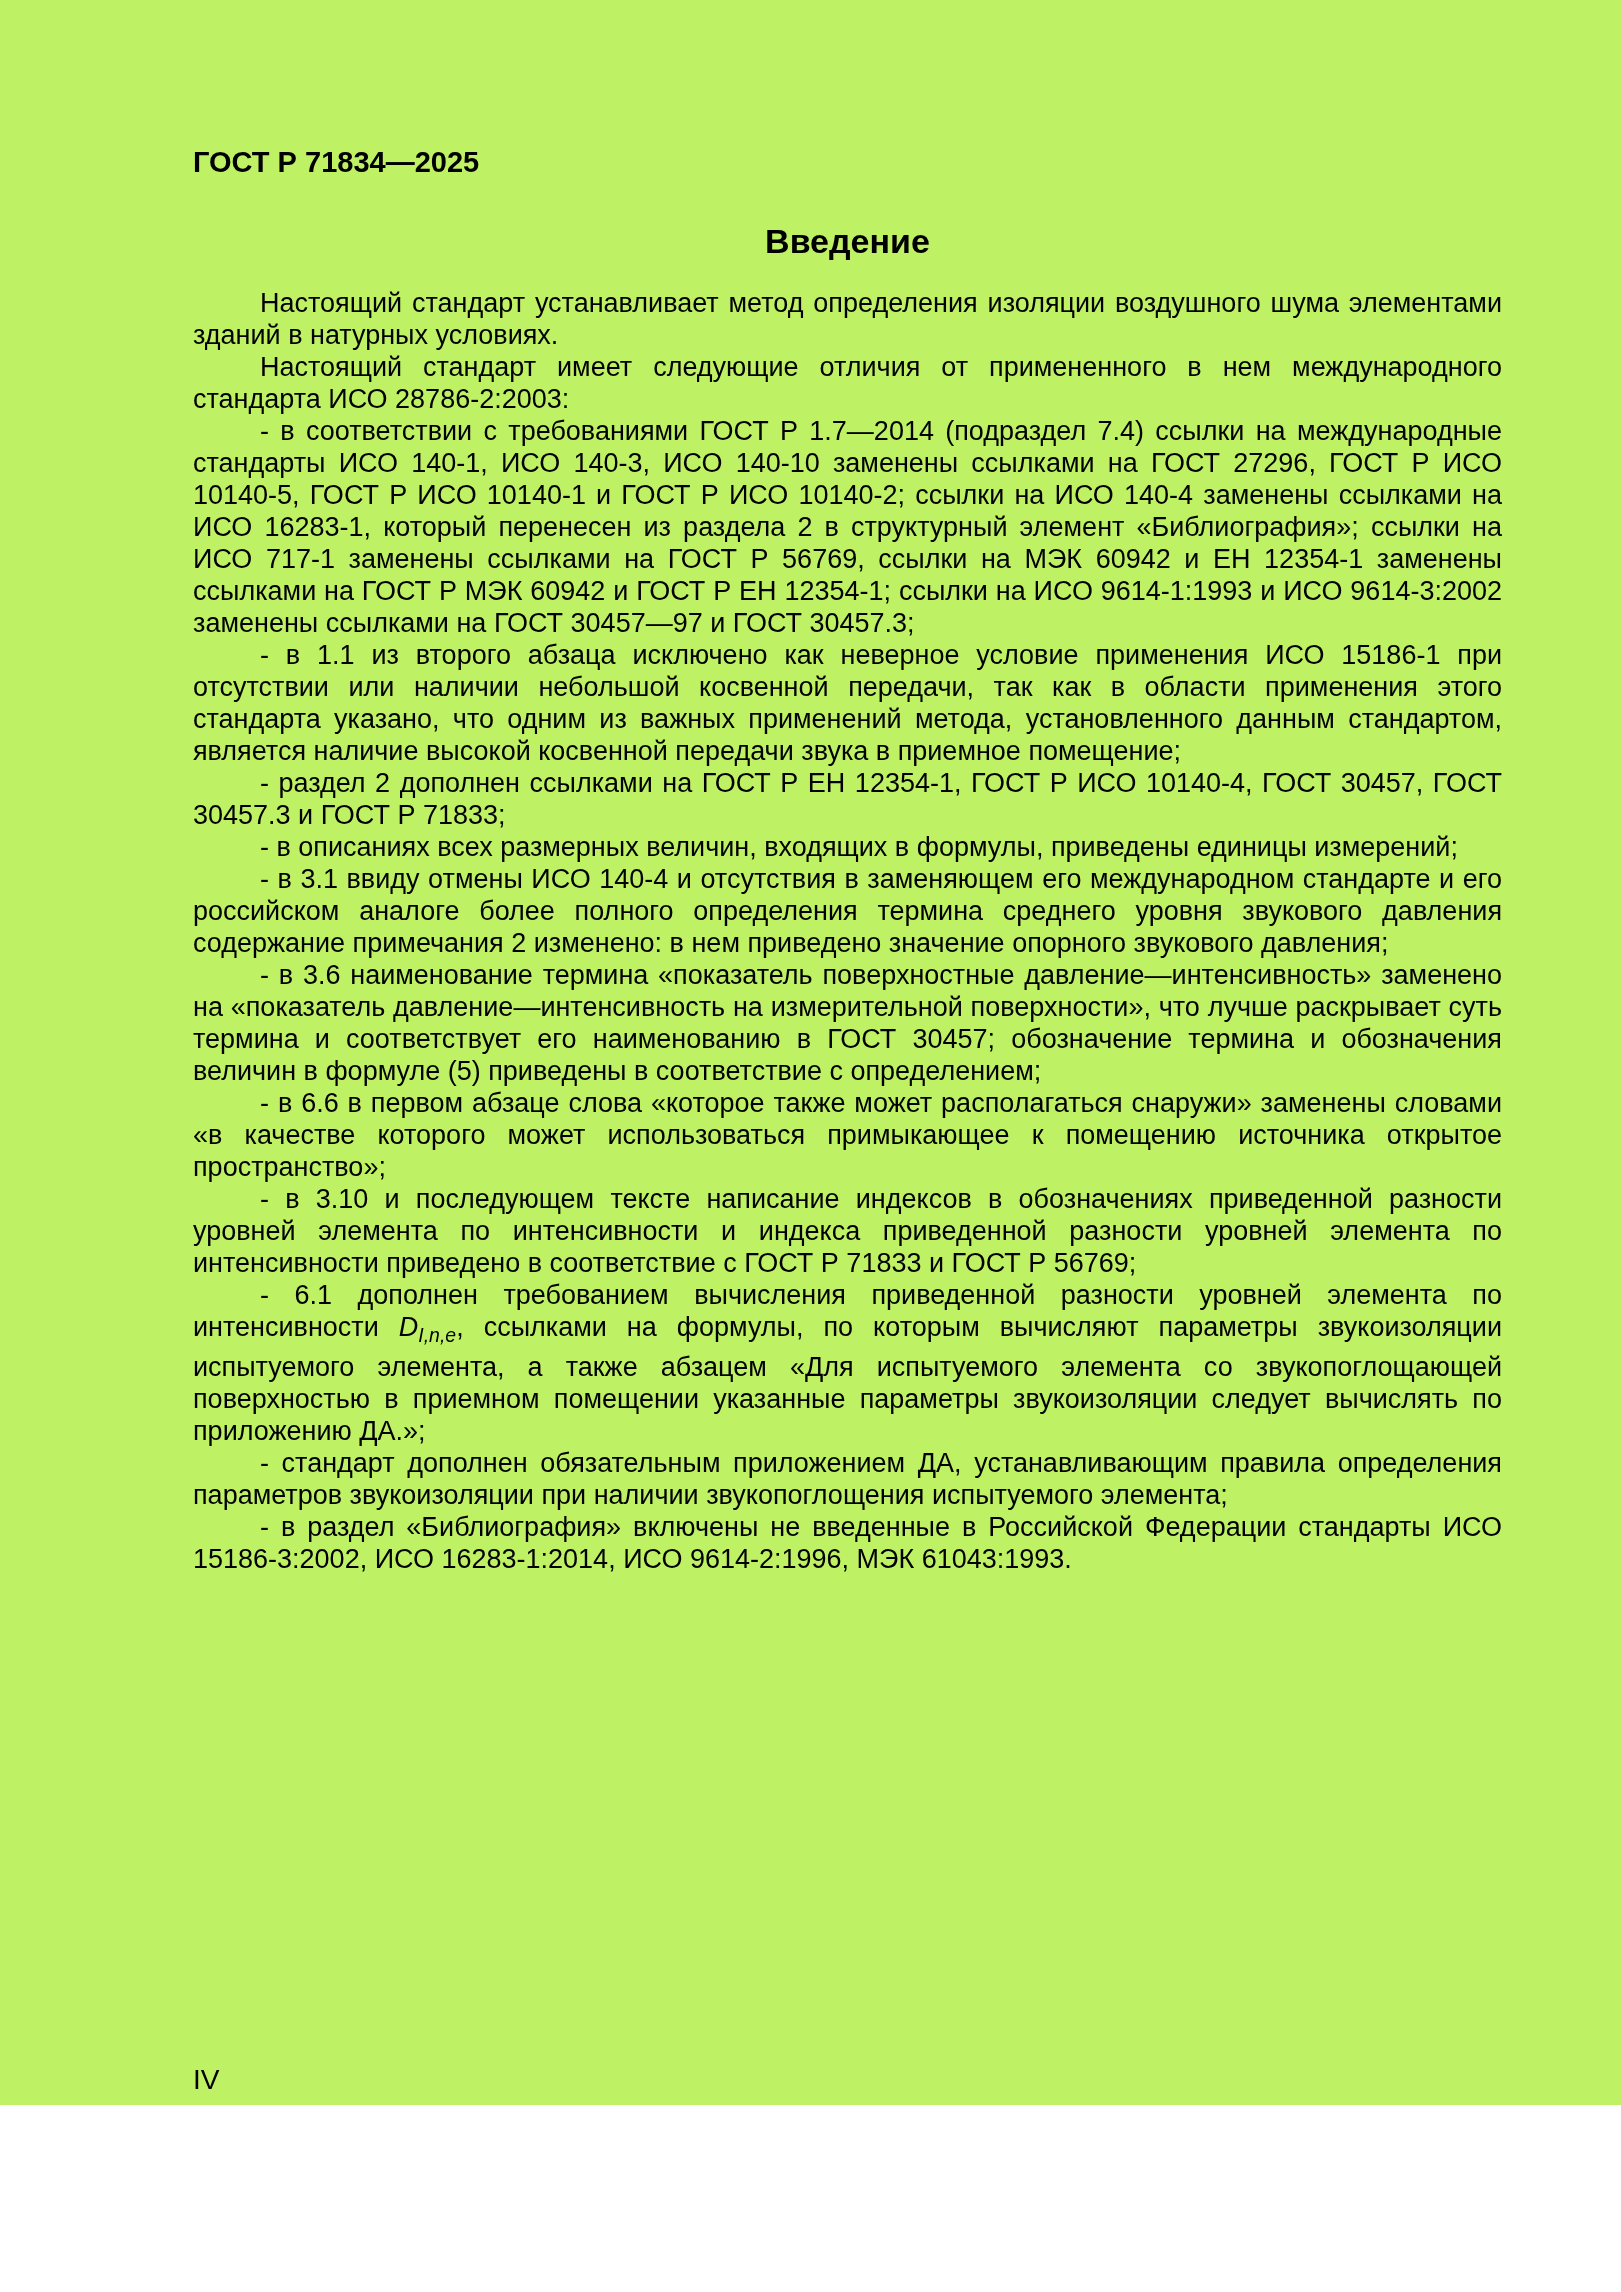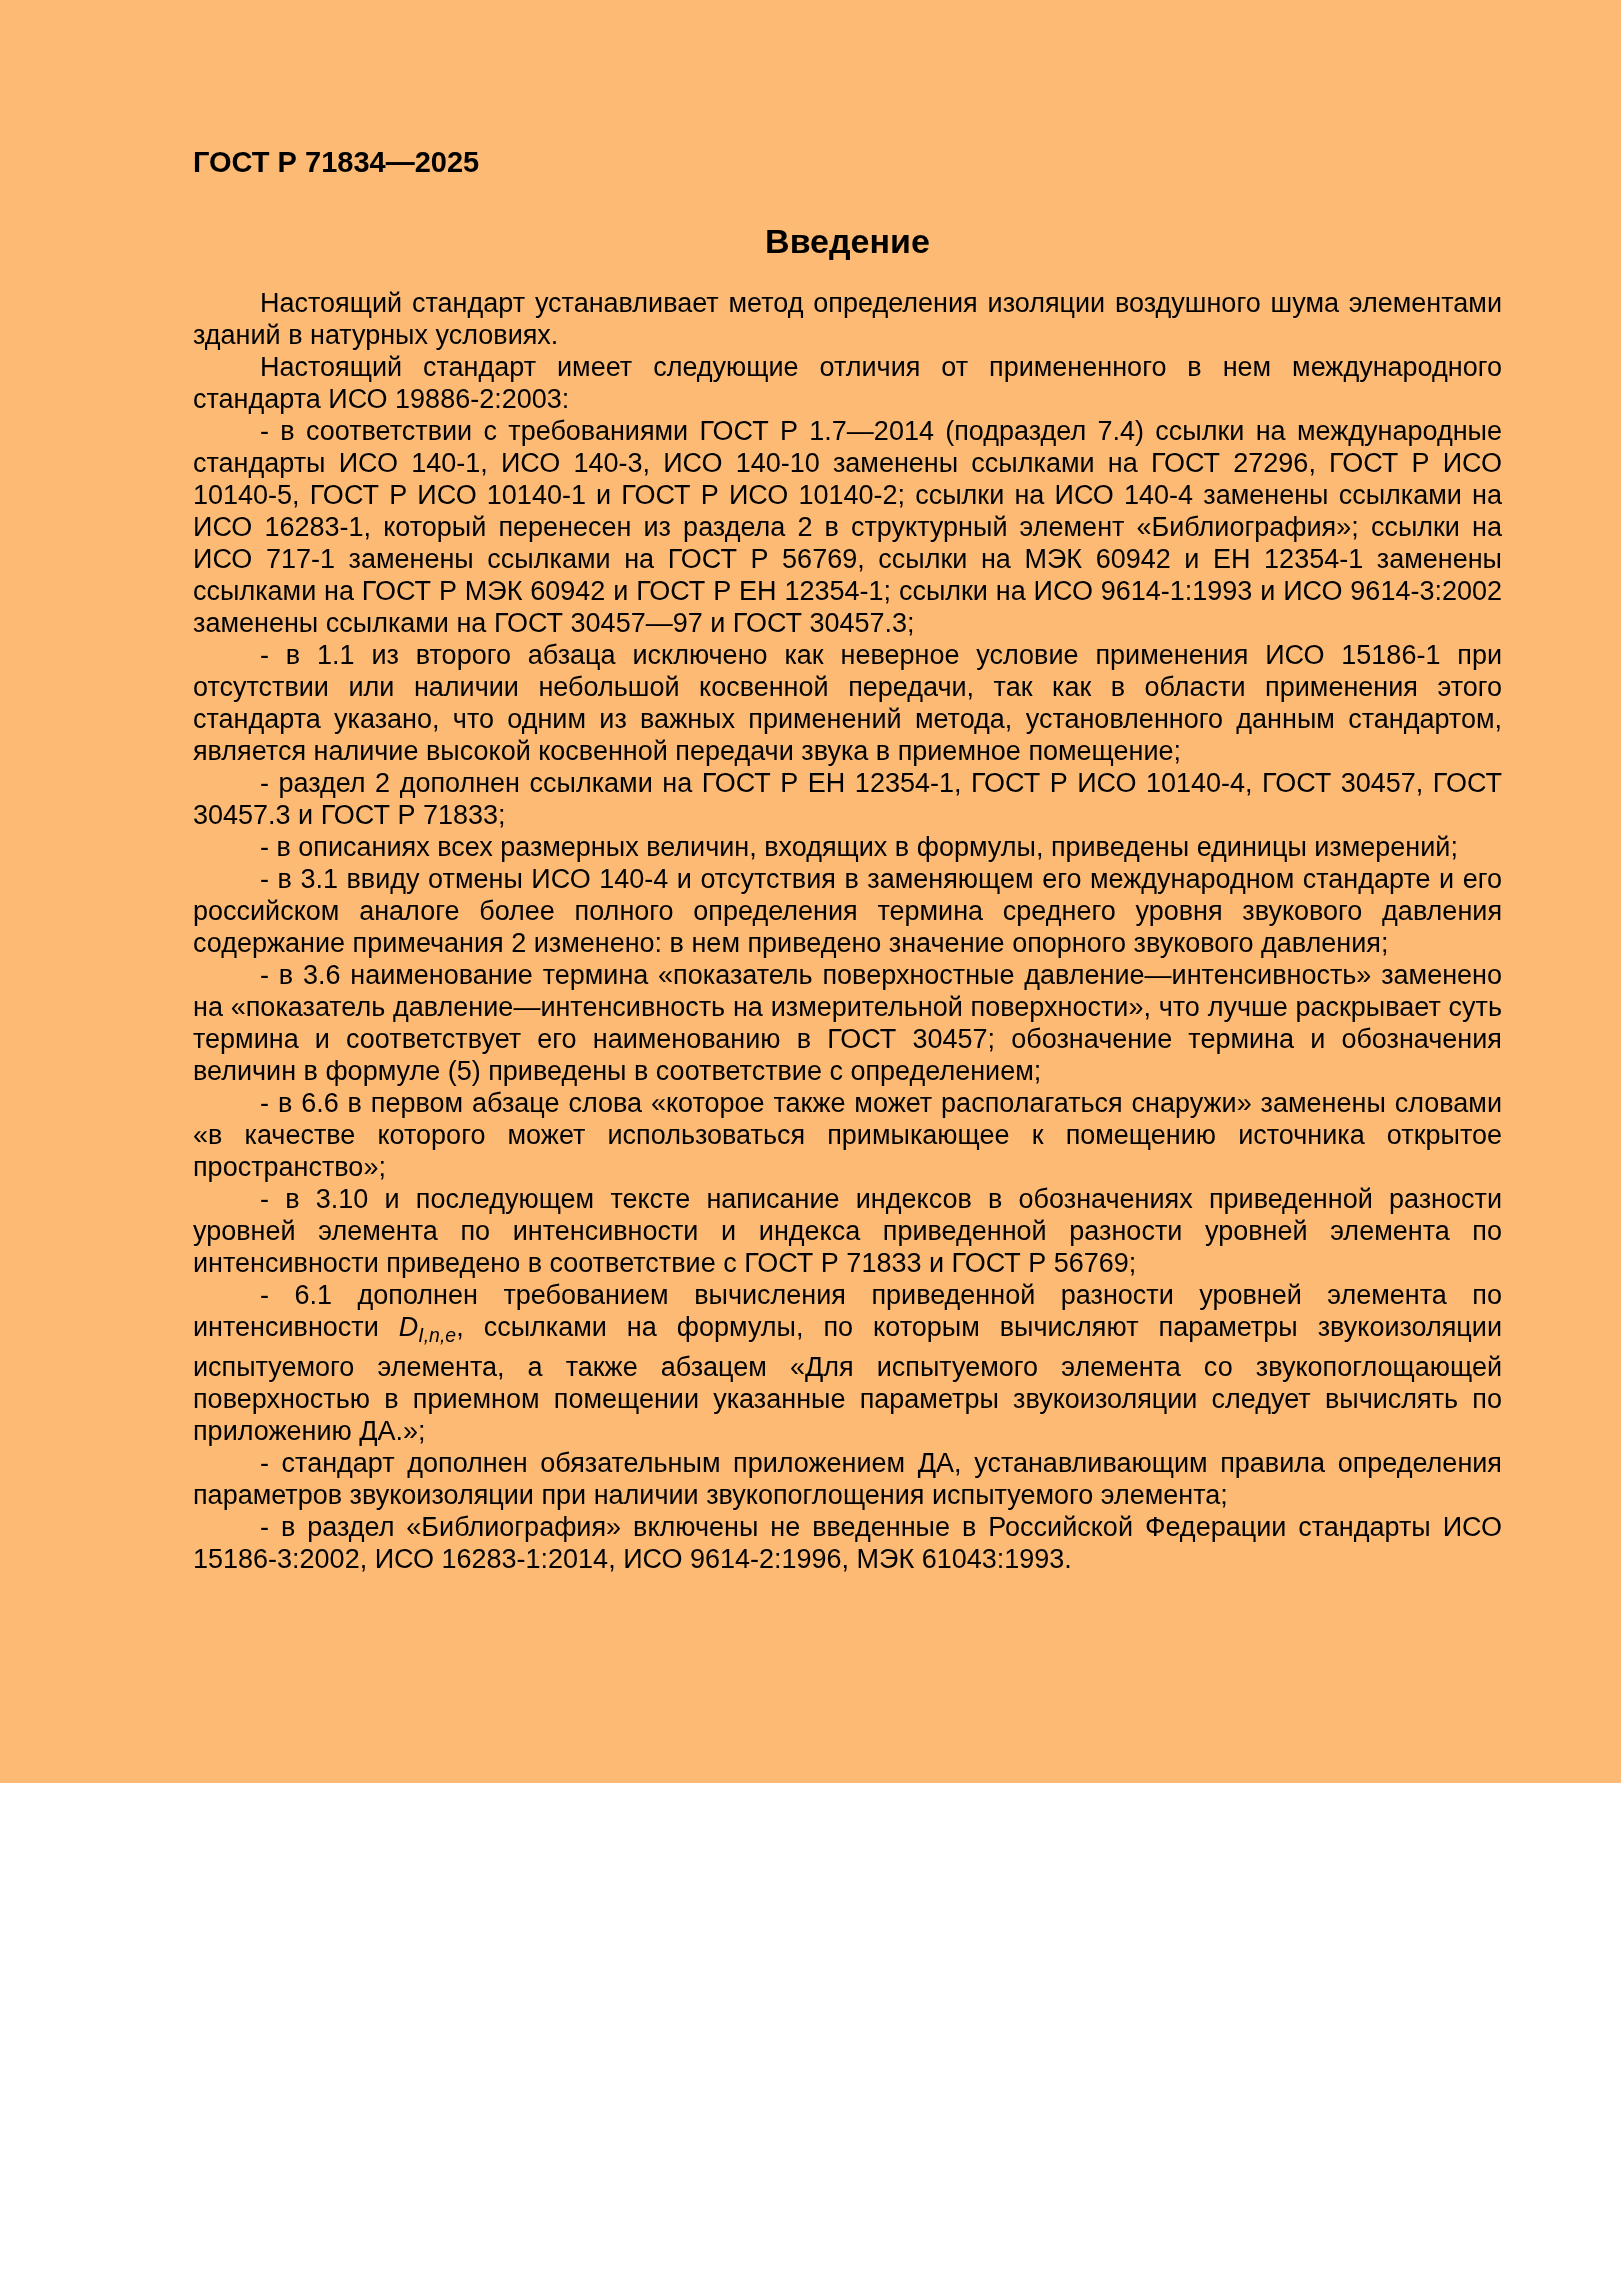--- a/index.html
+++ b/index.html
@@ -3,22 +3,22 @@
 <meta charset="utf-8">
 <style>
   html, body {
     margin: 0;
     padding: 0;
     background: #ffffff;
   }
   .page {
     position: relative;
     width: 1621px;
-    height: 1783px;
-    background: #fdba74;
+    height: 2105px;
+    background: #bef264;
     overflow: hidden;
     font-family: "Liberation Sans", sans-serif;
     color: #000000;
     -webkit-hyphens: auto;
     hyphens: auto;
     text-decoration: underline;
   }
   .doc-header {
     position: absolute;
     left: 193px;
@@ -68,21 +68,21 @@
 <body>
 
 <div class="page">
 
   <div class="doc-header">ГОСТ Р 71834—2025</div>
 
   <h1 class="doc-title">Введение</h1>
 
   <div class="textblock">
     <p>Настоящий стандарт устанавливает метод определения изоляции воздушного шума элементами зданий в натурных условиях.</p>
-    <p>Настоящий стандарт имеет следующие отличия от примененного в нем международного стандарта ИСО 19886-2:2003:</p>
+    <p>Настоящий стандарт имеет следующие отличия от примененного в нем международного стандарта ИСО 28786-2:2003:</p>
     <p>- в соответствии с требованиями ГОСТ Р 1.7—2014 (подраздел 7.4) ссылки на международные стандарты ИСО 140-1, ИСО 140-3, ИСО 140-10 заменены ссылками на ГОСТ 27296, ГОСТ Р ИСО 10140-5, ГОСТ Р ИСО 10140-1 и ГОСТ Р ИСО 10140-2; ссылки на ИСО 140-4 заменены ссылками на ИСО 16283-1, который перенесен из раздела 2 в структурный элемент «Библиография»; ссылки на ИСО 717-1 заменены ссылками на ГОСТ Р 56769, ссылки на МЭК 60942 и ЕН 12354-1 заменены ссылками на ГОСТ Р МЭК 60942 и ГОСТ Р ЕН 12354-1; ссылки на ИСО 9614-1:1993 и ИСО 9614-3:2002 заменены ссылками на ГОСТ 30457—97 и ГОСТ 30457.3;</p>
     <p>- в 1.1 из второго абзаца исключено как неверное условие применения ИСО 15186-1 при отсутствии или наличии небольшой косвенной передачи, так как в области применения этого стандарта указано, что одним из важных применений метода, установленного данным стандартом, является наличие высокой косвенной передачи звука в приемное помещение;</p>
     <p>- раздел 2 дополнен ссылками на ГОСТ Р ЕН 12354-1, ГОСТ Р ИСО 10140-4, ГОСТ 30457, ГОСТ 30457.3 и ГОСТ Р 71833;</p>
     <p>- в описаниях всех размерных величин, входящих в формулы, приведены единицы измерений;</p>
     <p>- в 3.1 ввиду отмены ИСО 140-4 и отсутствия в заменяющем его международном стандарте и его российском аналоге более полного определения термина среднего уровня звукового давления содержание примечания 2 изменено: в нем приведено значение опорного звукового давления;</p>
     <p>- в 3.6 наименование термина «показатель поверхностные давление—интенсивность» заменено на «показатель давление—интенсивность на измерительной поверхности», что лучше раскрывает суть термина и соответствует его наименованию в ГОСТ 30457; обозначение термина и обозначения величин в формуле (5) приведены в соответствие с определением;</p>
     <p>- в 6.6 в первом абзаце слова «которое также может располагаться снаружи» заменены словами «в качестве которого может использоваться примыкающее к помещению источника открытое пространство»;</p>
     <p>- в 3.10 и последующем тексте написание индексов в обозначениях приведенной разности уровней элемента по интенсивности и индекса приведенной разности уровней элемента по интенсивности приведено в соответствие с ГОСТ Р 71833 и ГОСТ Р 56769;</p>
     <p><span>- 6.1 дополнен требованием вычисления приведенной разности уровней элемента по интенсивности </span><span class="formula-symbol">D</span><sub class="formula-subscript">I,n,e</sub><span>, ссылками на формулы, по которым вычисляют параметры звукоизоляции испытуемого элемента, а также абзацем «Для испытуемого элемента со звукопоглощающей поверхностью в приемном помещении указанные параметры звукоизоляции следует вычислять по приложению ДА.»;</span></p>
     <p>- стандарт дополнен обязательным приложением ДА, устанавливающим правила определения параметров звукоизоляции при наличии звукопоглощения испытуемого элемента;</p>

